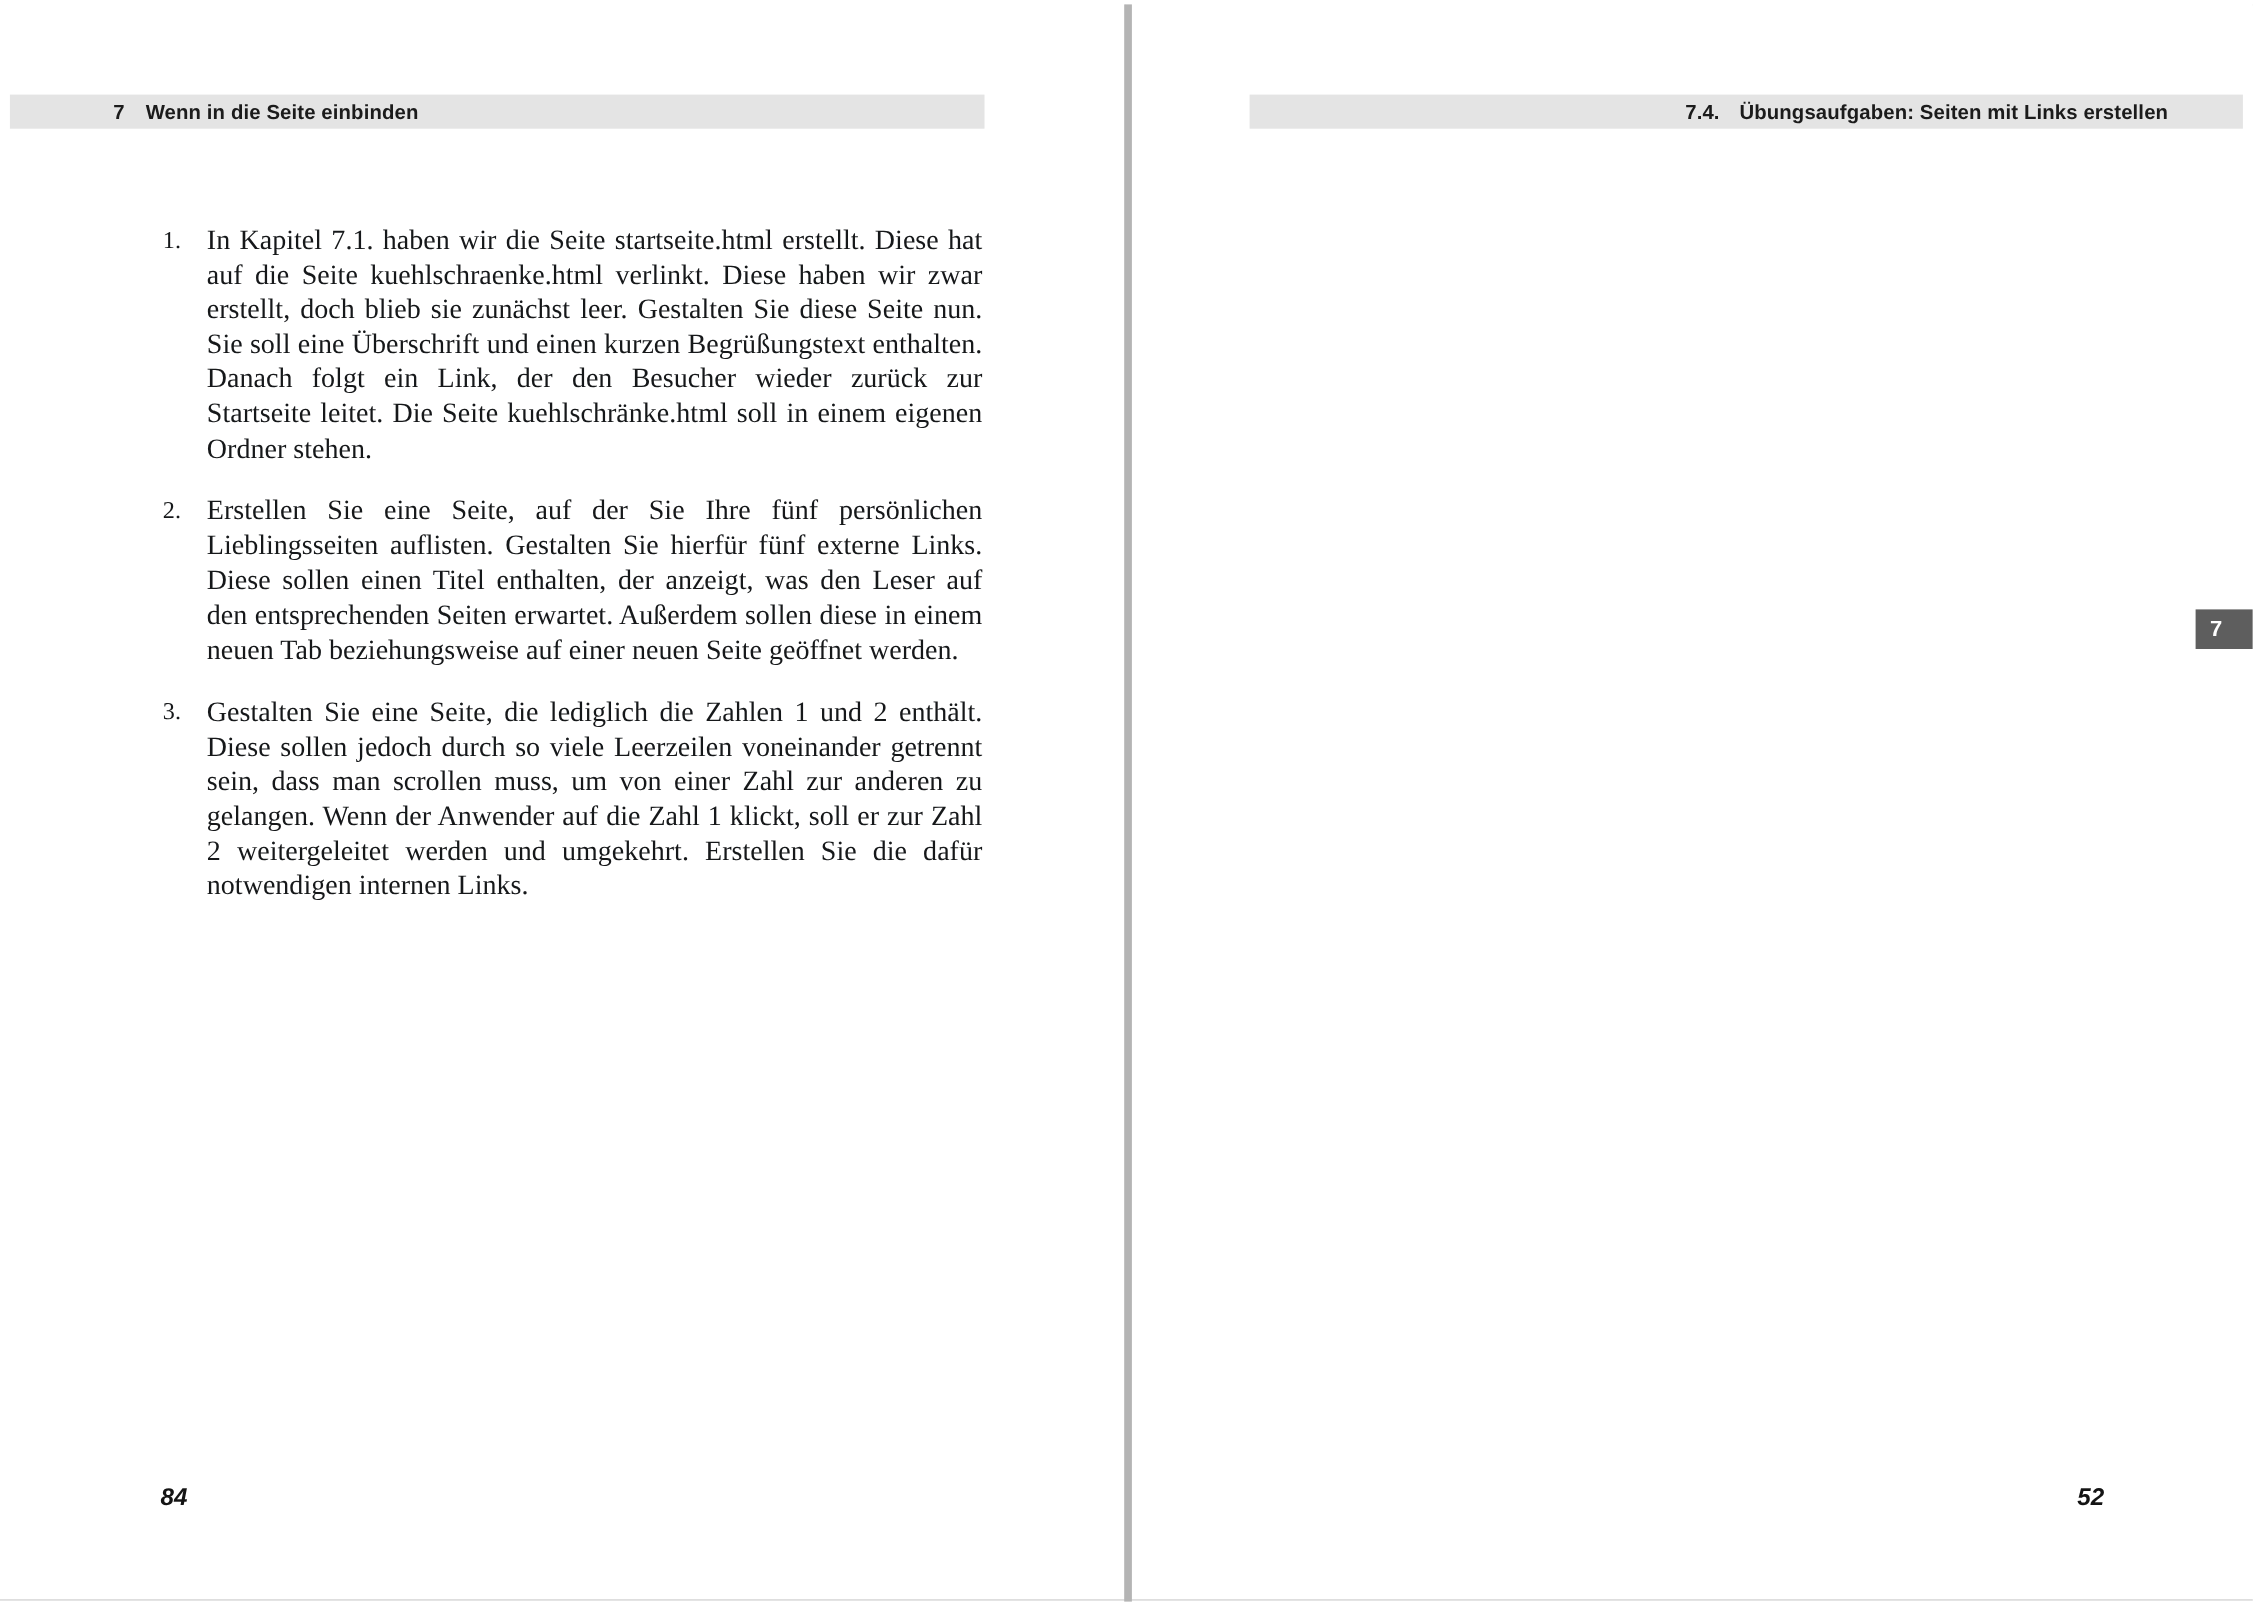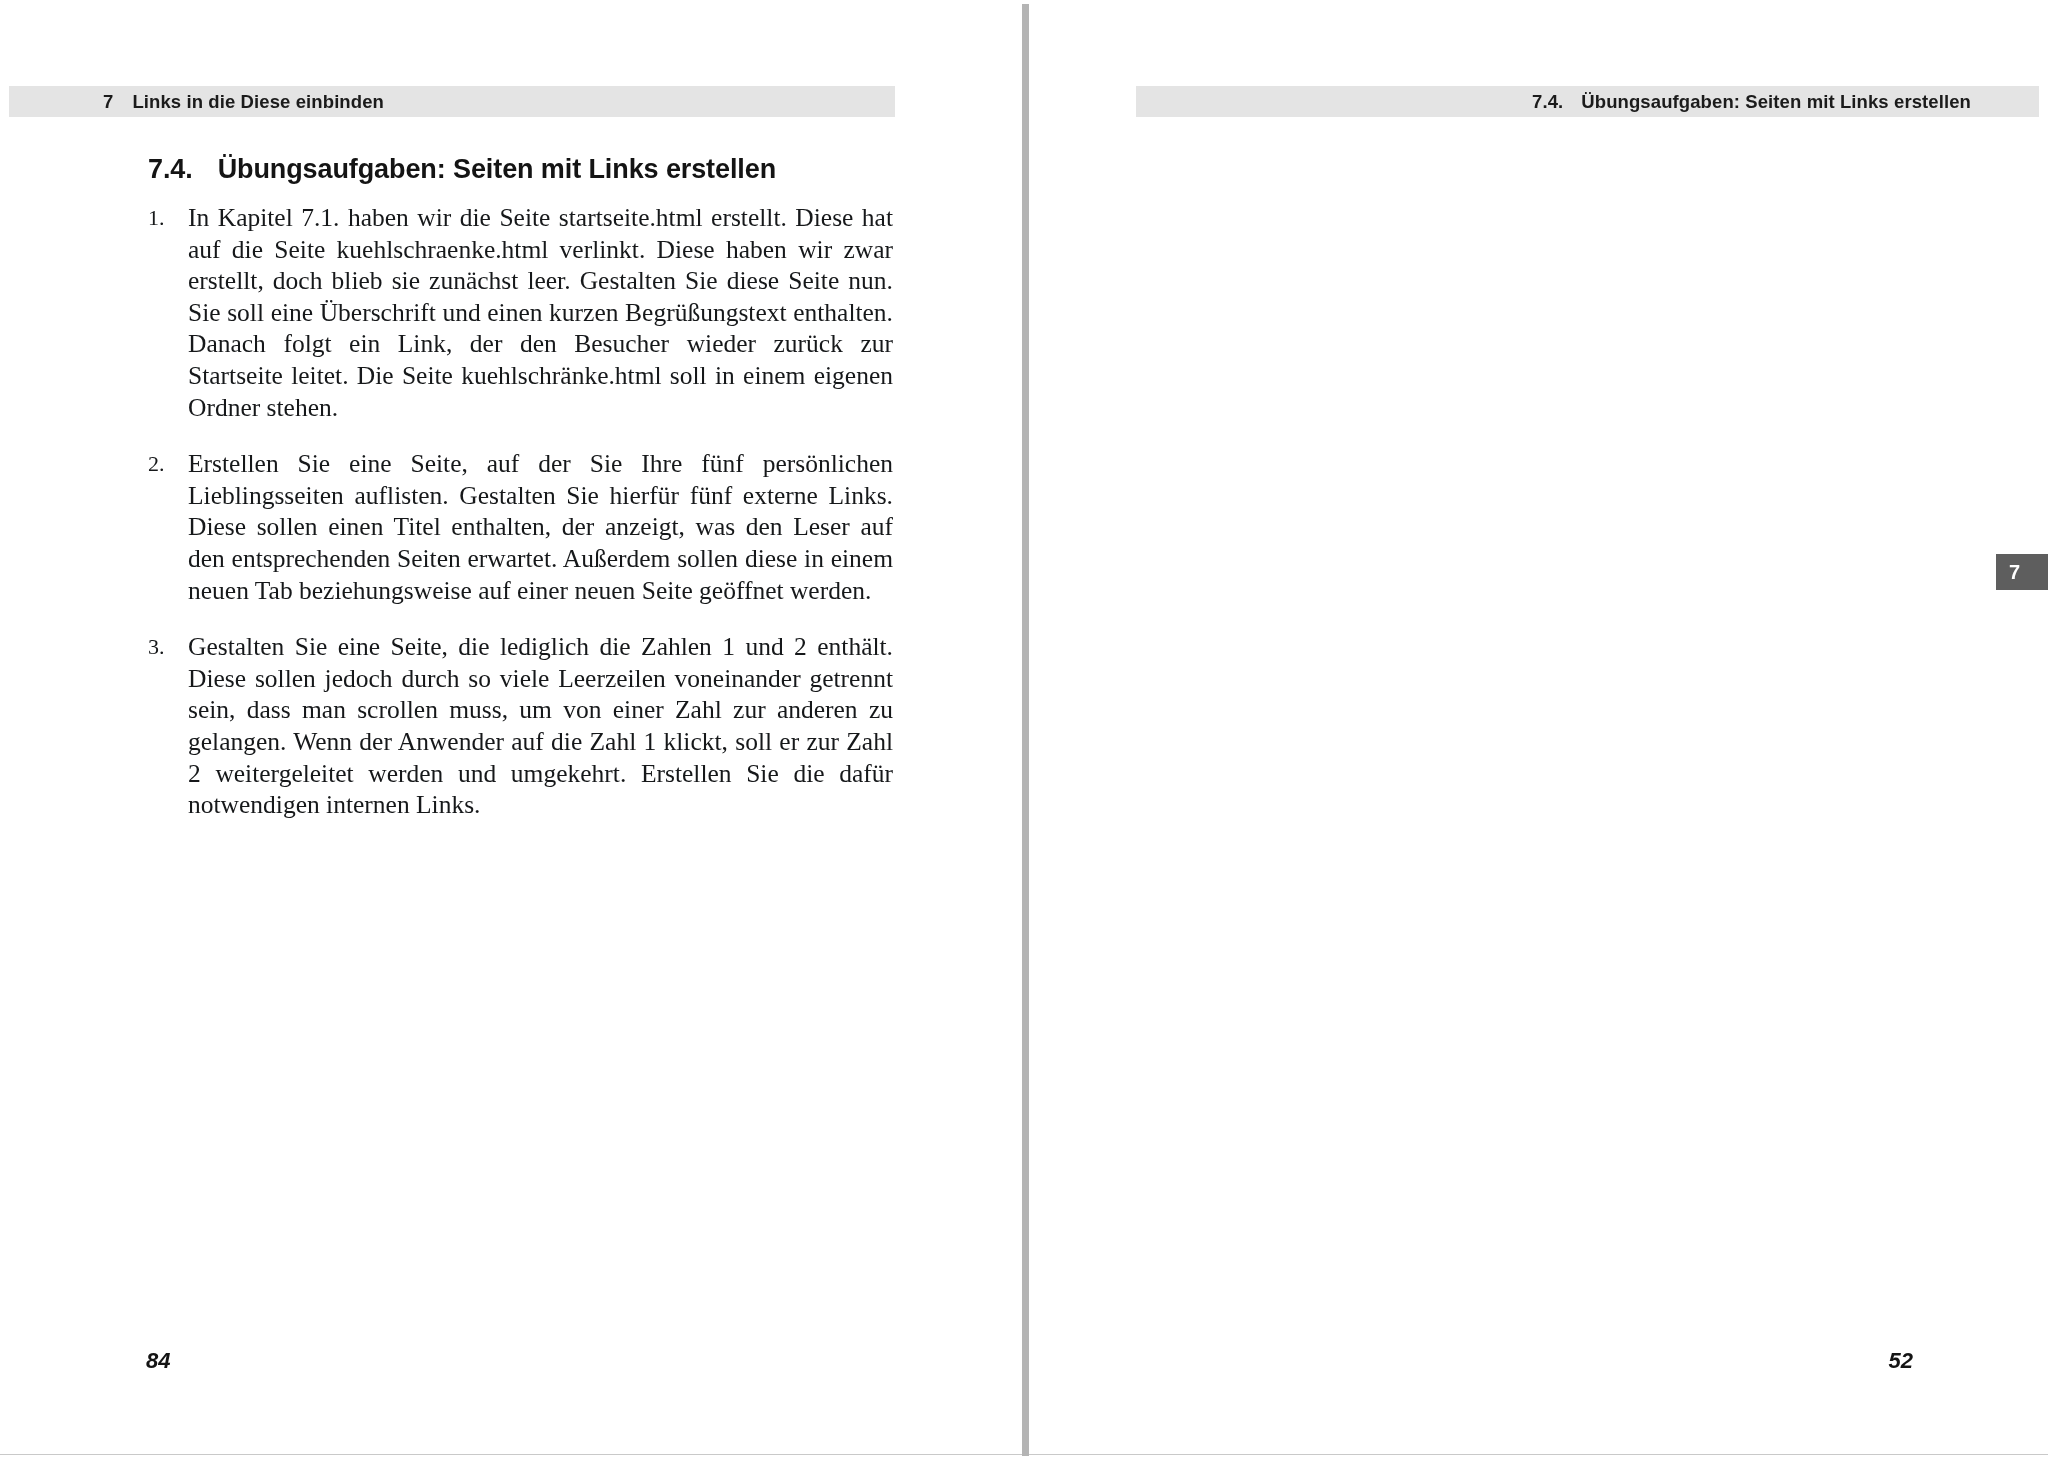--- a/index.html
+++ b/index.html
@@ -163,26 +163,23 @@
 </style>
 </head>
 <body>
 
 <div class="spread">
 
   <div class="page page-left">
 
     <div class="running-head running-head-left">
       <span class="rh-num">7</span>
-      <span>Links in die Diese einbinden</span>
+      <span>Wenn in die Seite einbinden</span>
     </div>
 
-    <div class="section-title">
-      <span class="st-num">7.4.</span><span>Übungsaufgaben: Seiten mit Links erstellen</span>
-    </div>
 
     <div class="task-list">
       <div class="task">
         <span class="marker">1.</span>
         <span>In Kapitel 7.1. haben wir die Seite startseite.html erstellt. Diese hat auf die Seite kuehlschraenke.html verlinkt. Diese haben wir zwar erstellt, doch blieb sie zunächst leer. Gestalten Sie diese Seite nun. Sie soll eine Überschrift und einen kurzen Begrüßungstext enthalten. Danach folgt ein Link, der den Besucher wieder zurück zur Startseite leitet. Die Seite kuehlschränke.html soll in einem eigenen Ordner stehen.</span>
       </div>
       <div class="task">
         <span class="marker">2.</span>
         <span>Erstellen Sie eine Seite, auf der Sie Ihre fünf persönlichen Lieblingsseiten auflisten. Gestalten Sie hierfür fünf externe Links. Diese sollen einen Titel enthalten, der anzeigt, was den Leser auf den entsprechenden Seiten erwartet. Außerdem sollen diese in einem neuen Tab beziehungsweise auf einer neuen Seite geöffnet werden.</span>
       </div>

